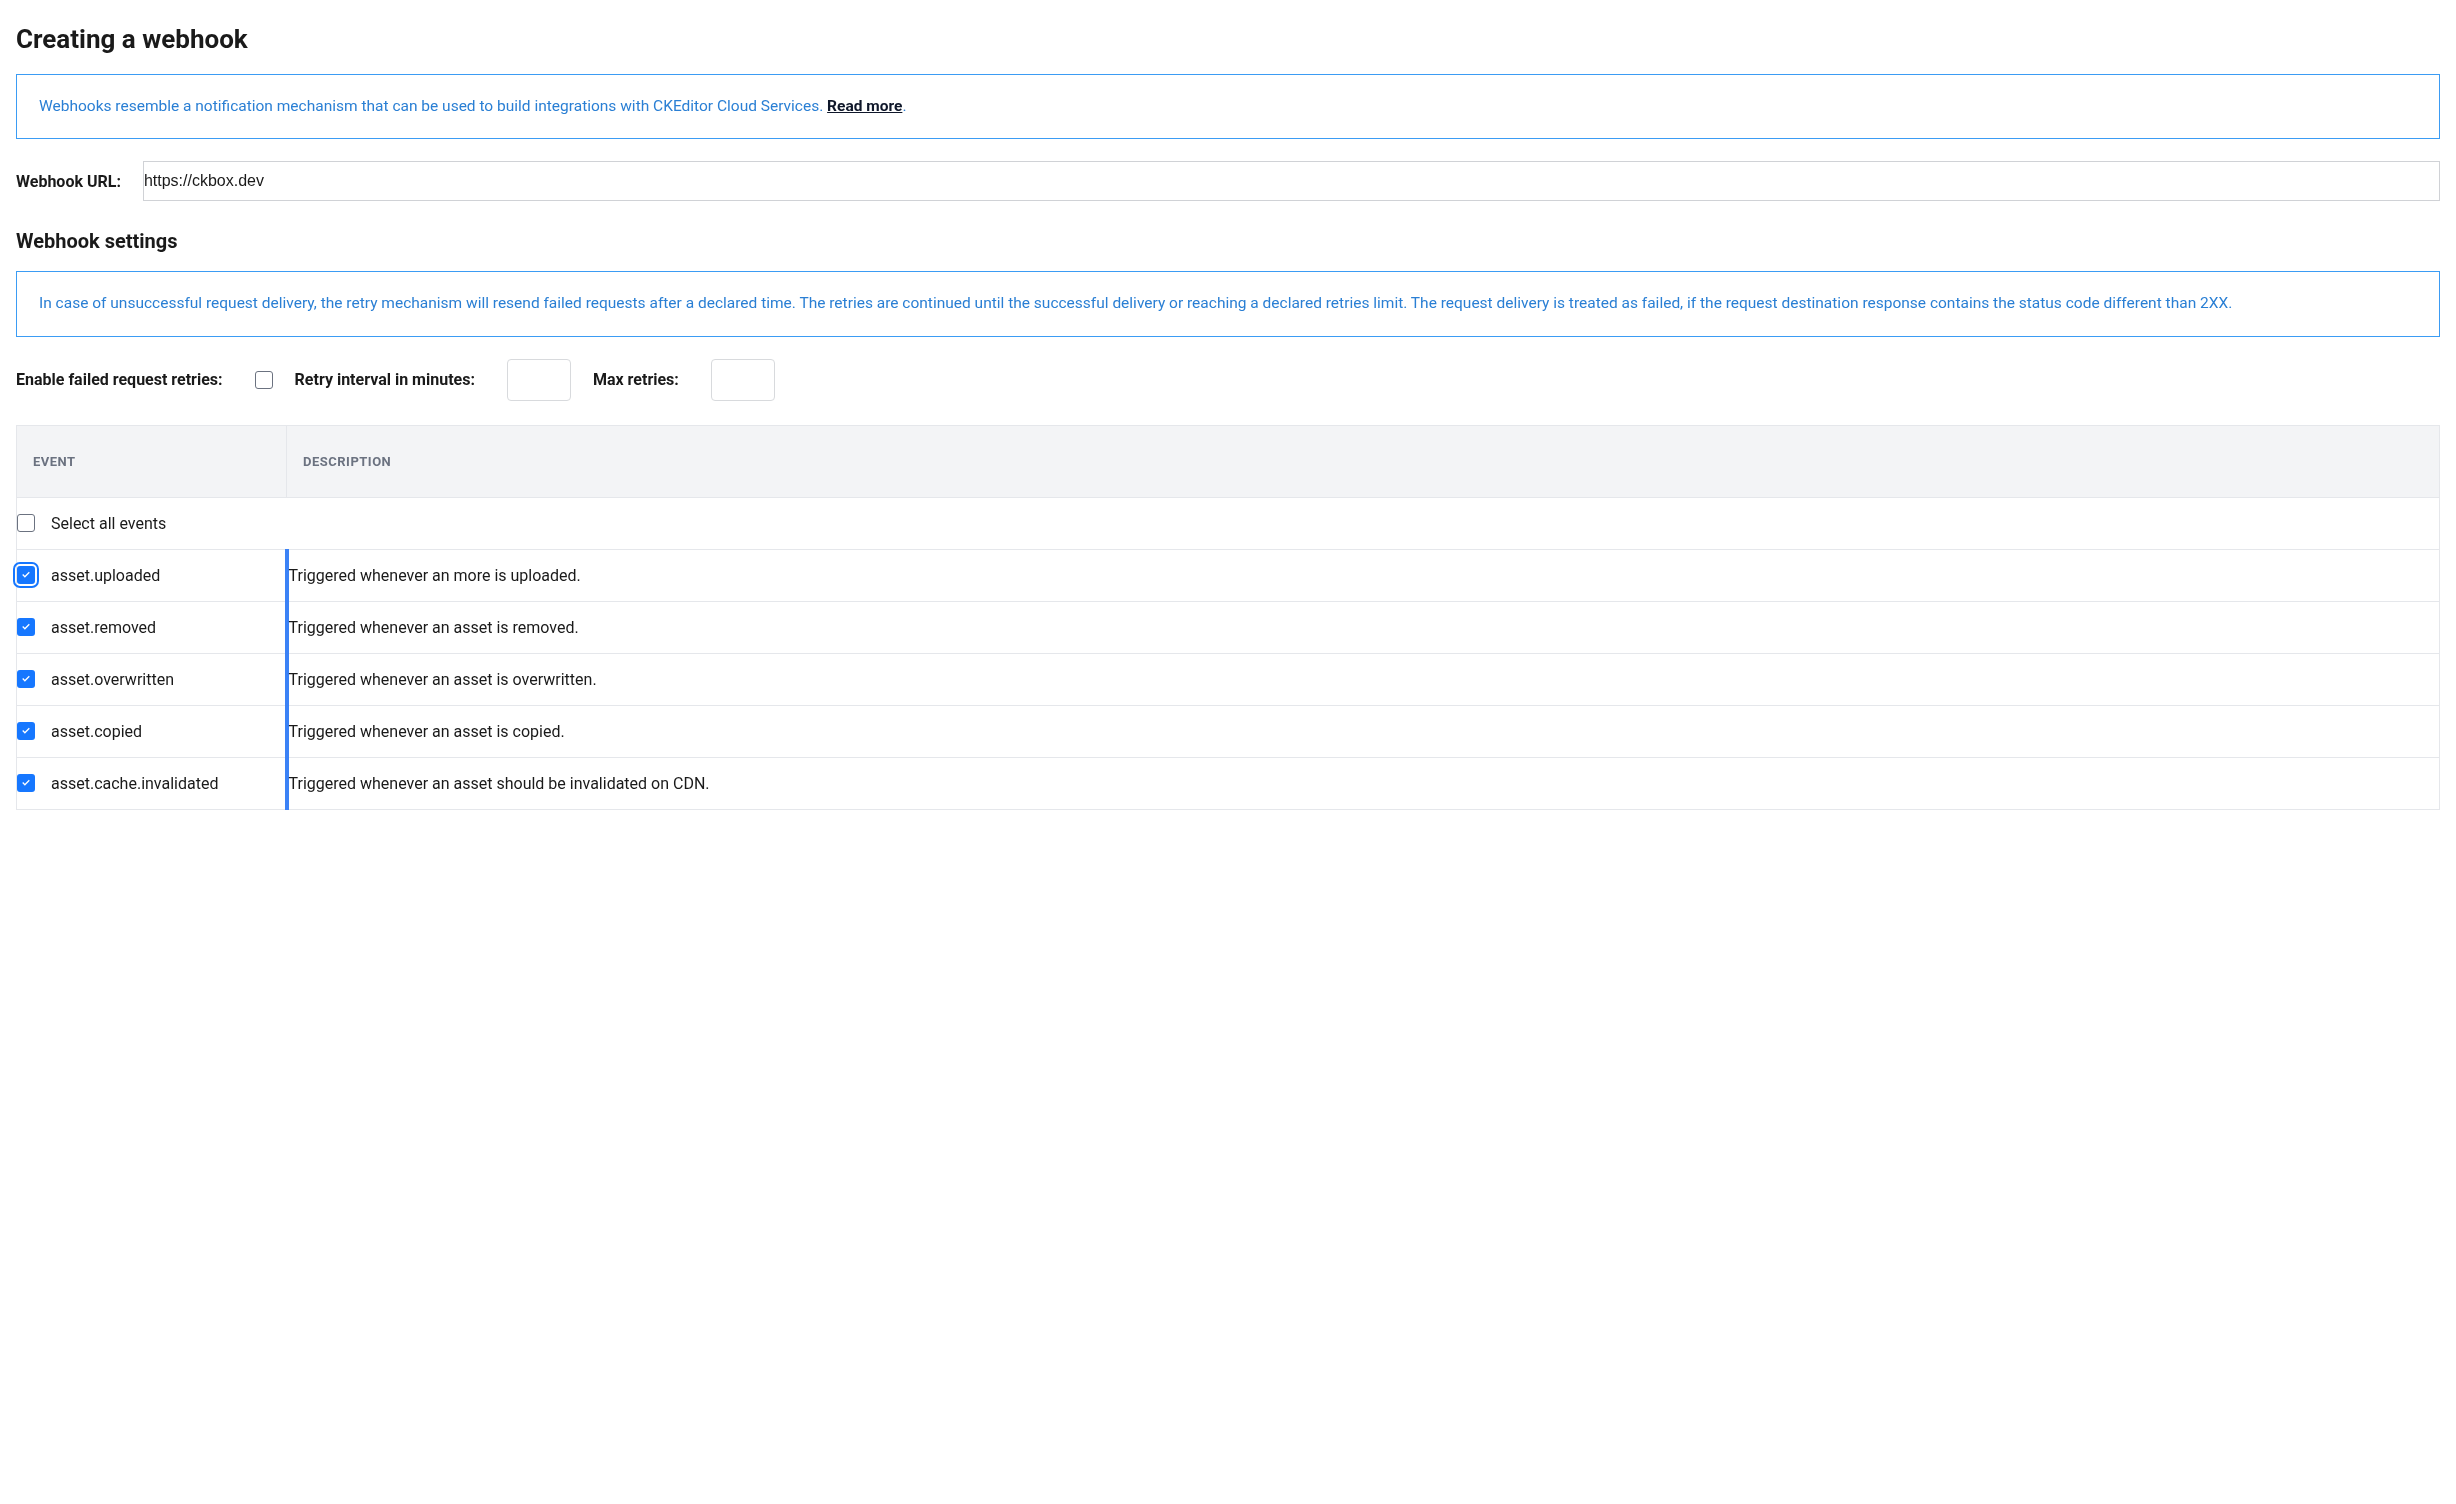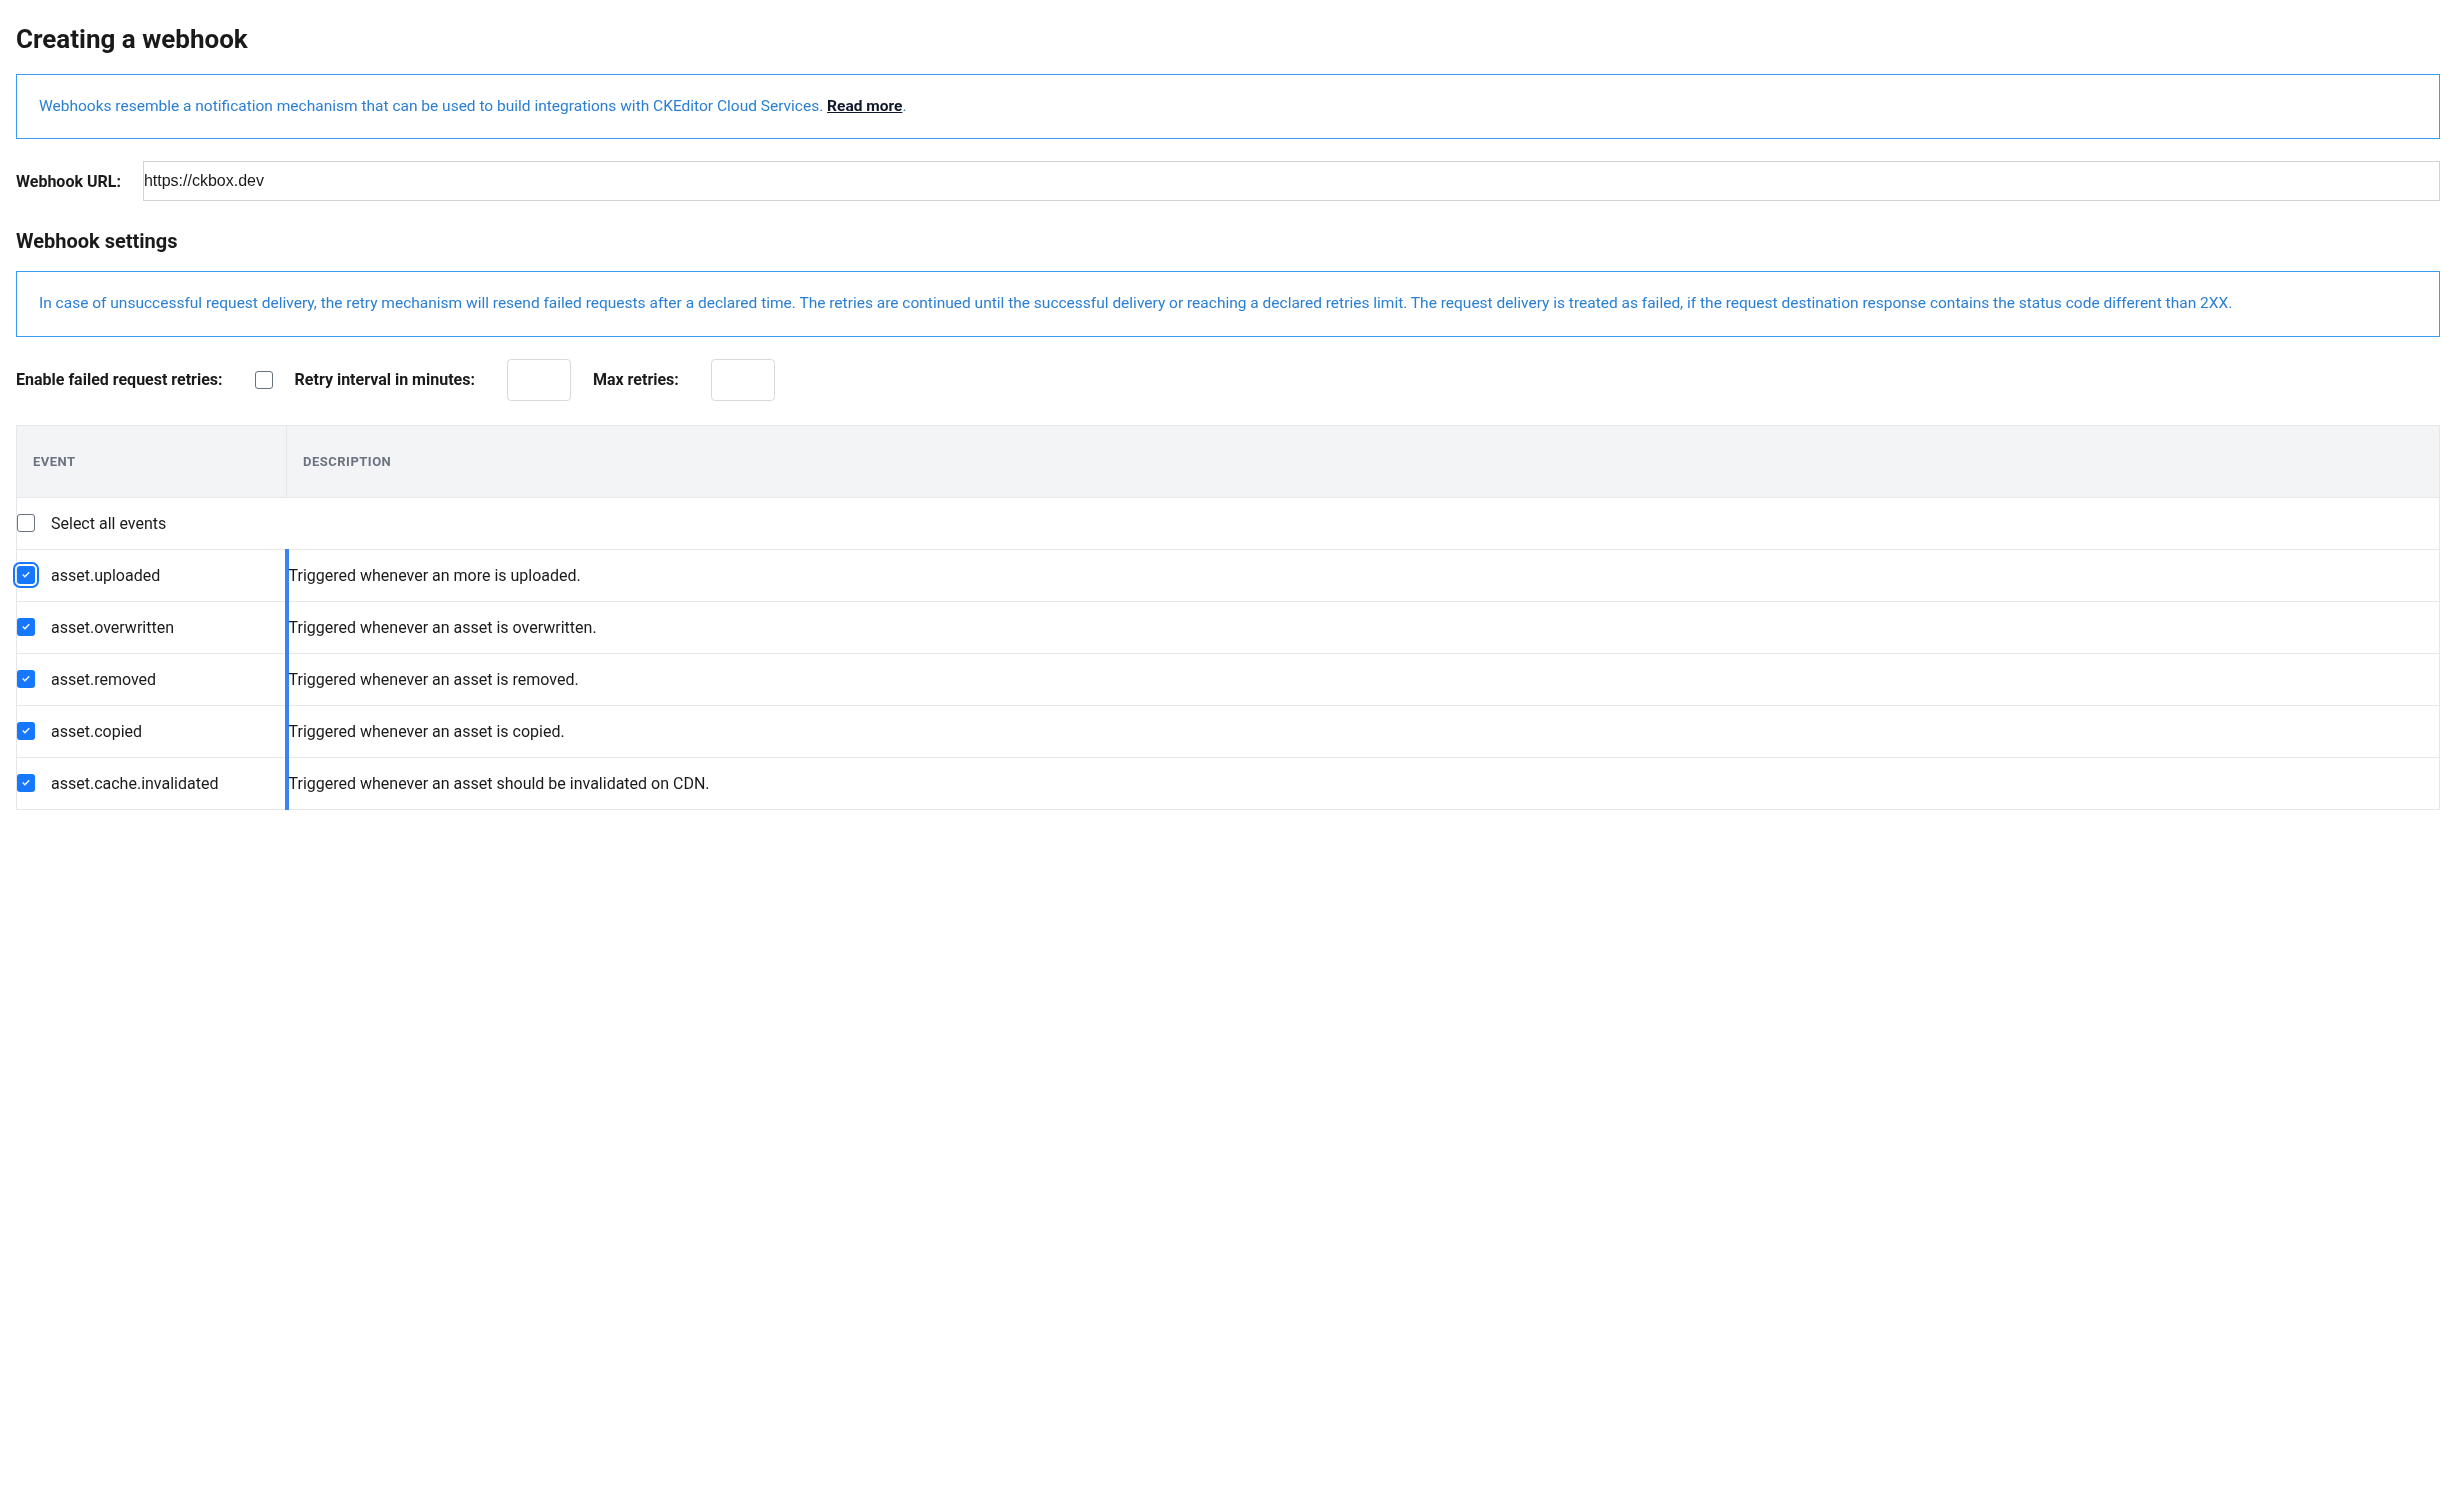--- a/index.html
+++ b/index.html
@@ -203,37 +203,37 @@
         <td>Triggered whenever an more is uploaded.</td>
       </tr>
       <tr>
         <td>
           <div class="event-cell">
             <span class="checkbox-blue">
               <svg viewBox="0 0 16 16">
                 <path d="M6.5 11.5L3 8l1.2-1.2 2.3 2.3 5.3-5.3L13 5z"></path>
               </svg>
             </span>
+            <span class="event-name">asset.removed</span>
+          </div>
+        </td>
+        <td>Triggered whenever an asset is removed.</td>
+      </tr>
+      <tr>
+        <td>
+          <div class="event-cell">
+            <span class="checkbox-blue">
+              <svg viewBox="0 0 16 16">
+                <path d="M6.5 11.5L3 8l1.2-1.2 2.3 2.3 5.3-5.3L13 5z"></path>
+              </svg>
+            </span>
             <span class="event-name">asset.overwritten</span>
           </div>
         </td>
         <td>Triggered whenever an asset is overwritten.</td>
-      </tr>
-      <tr>
-        <td>
-          <div class="event-cell">
-            <span class="checkbox-blue">
-              <svg viewBox="0 0 16 16">
-                <path d="M6.5 11.5L3 8l1.2-1.2 2.3 2.3 5.3-5.3L13 5z"></path>
-              </svg>
-            </span>
-            <span class="event-name">asset.removed</span>
-          </div>
-        </td>
-        <td>Triggered whenever an asset is removed.</td>
       </tr>
       <tr>
         <td>
           <div class="event-cell">
             <span class="checkbox-blue">
               <svg viewBox="0 0 16 16">
                 <path d="M6.5 11.5L3 8l1.2-1.2 2.3 2.3 5.3-5.3L13 5z"></path>
               </svg>
             </span>
             <span class="event-name">asset.copied</span>

